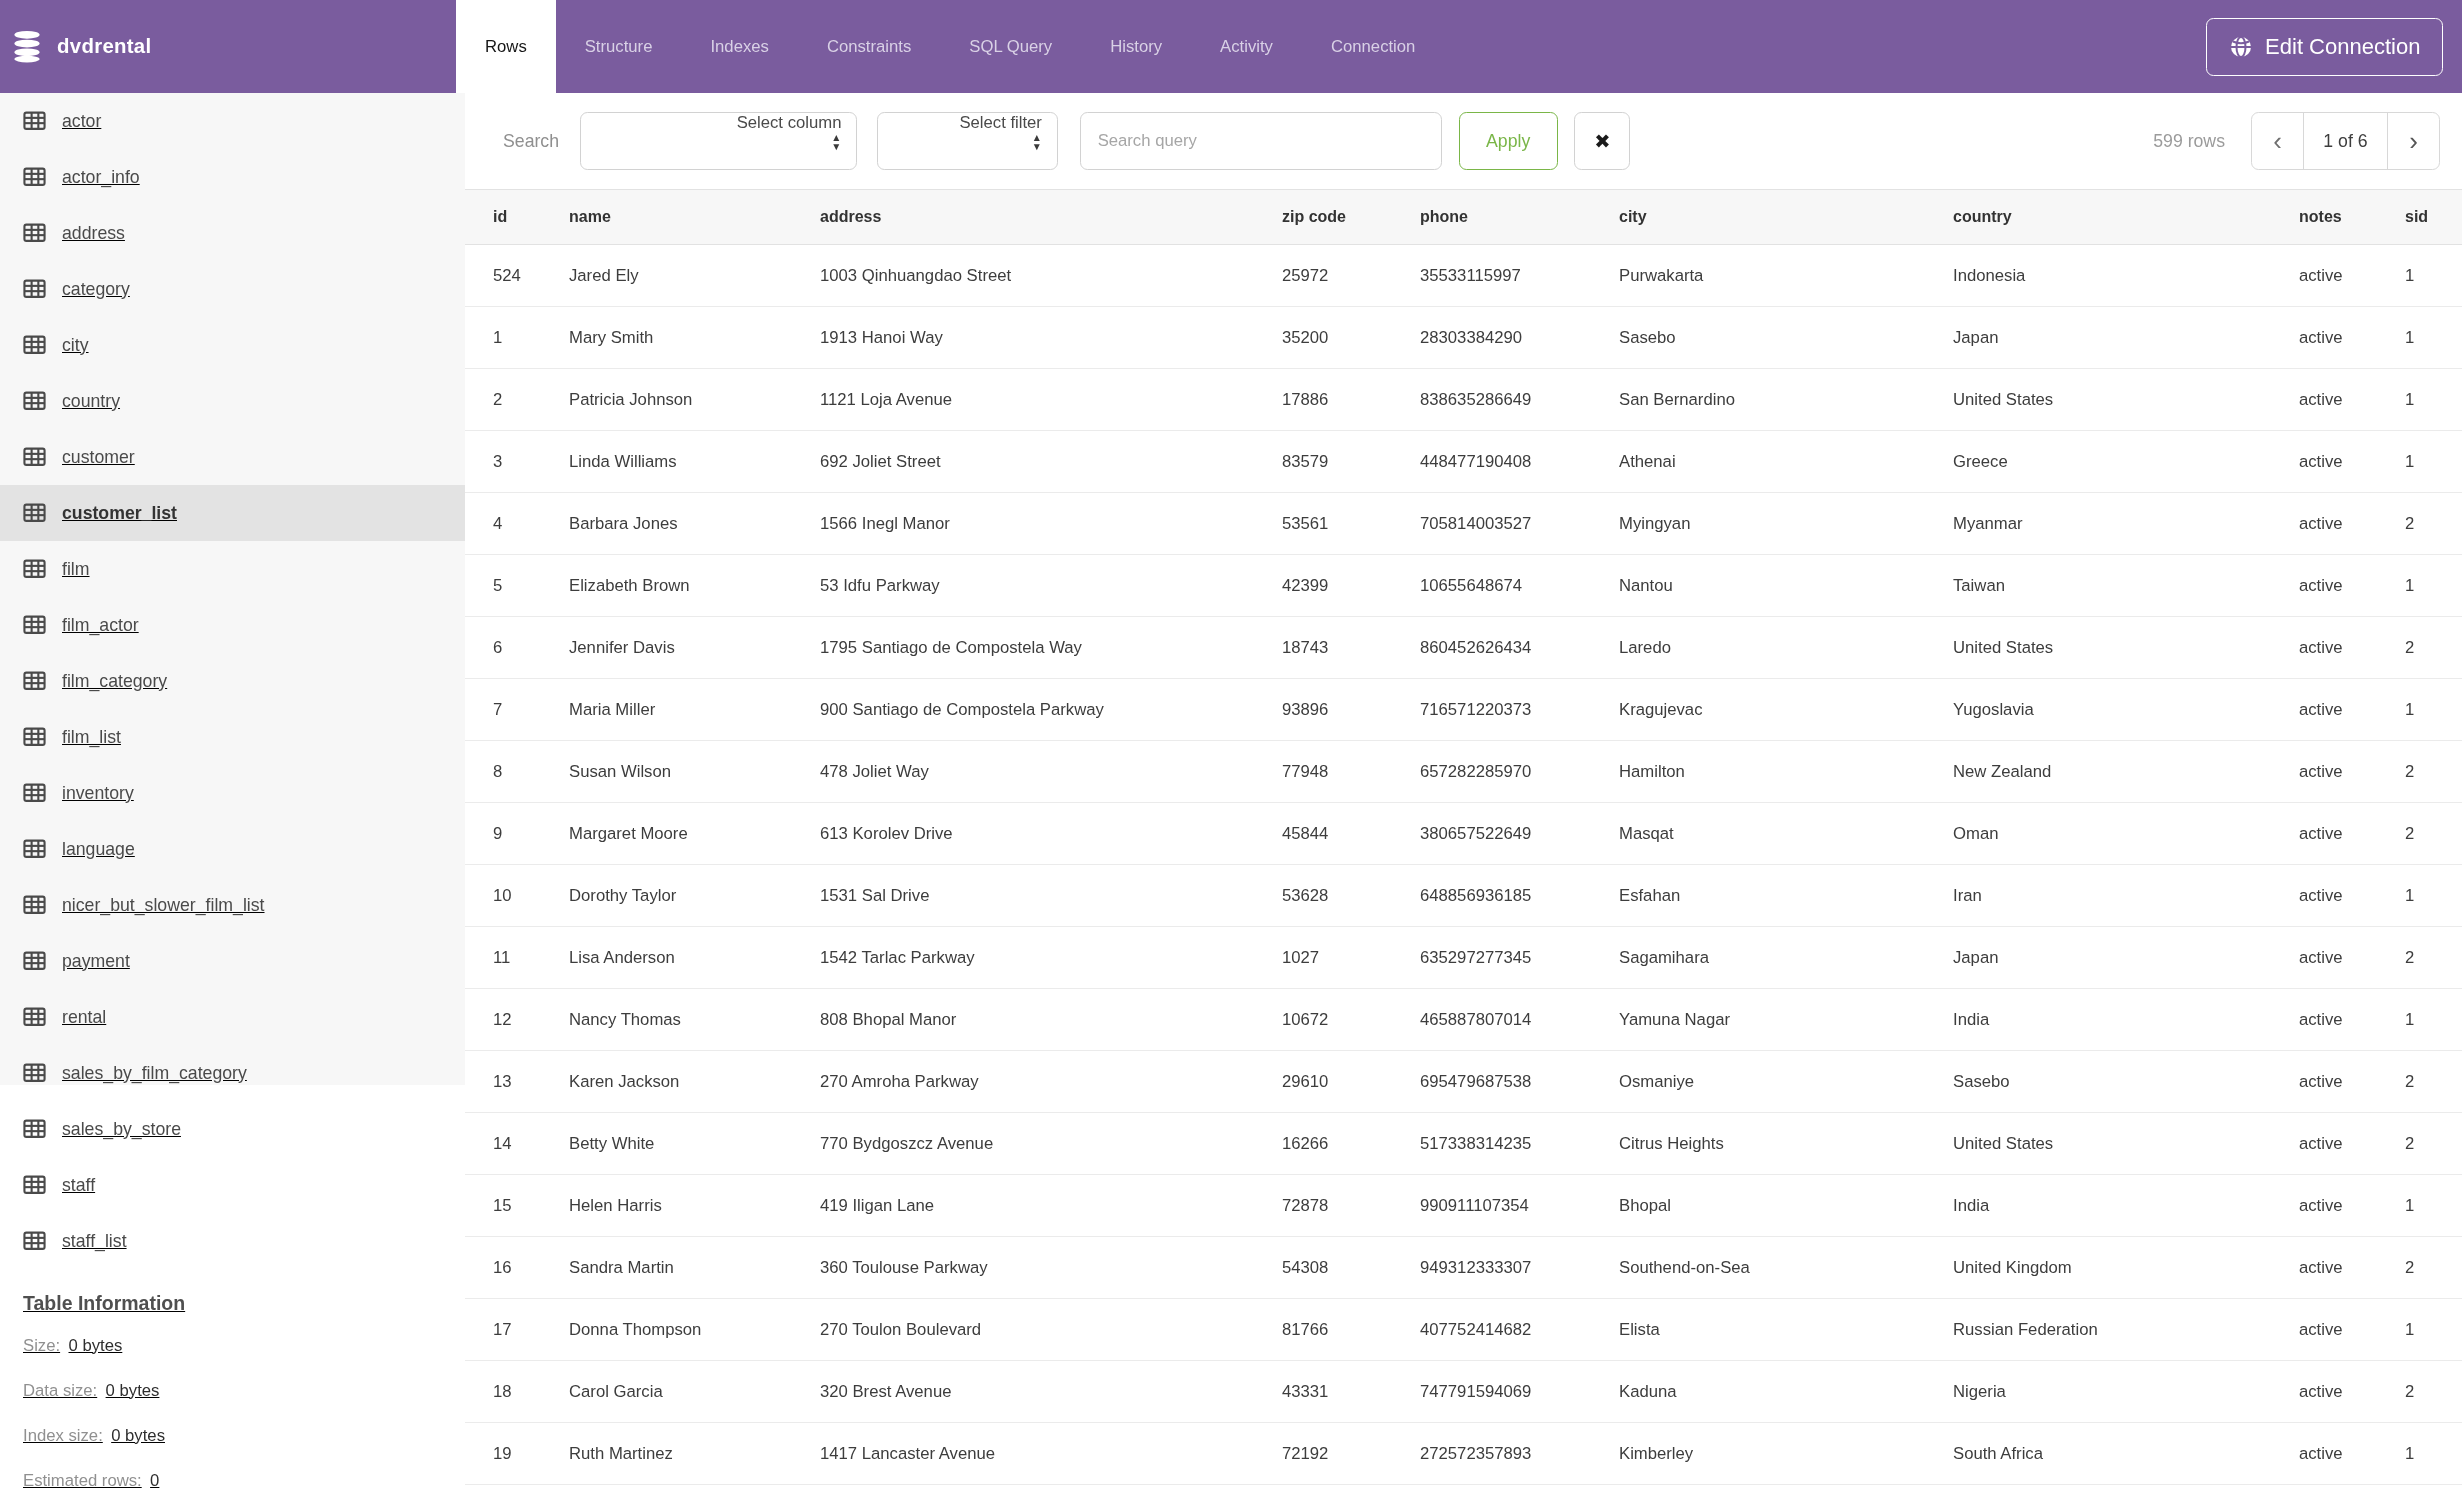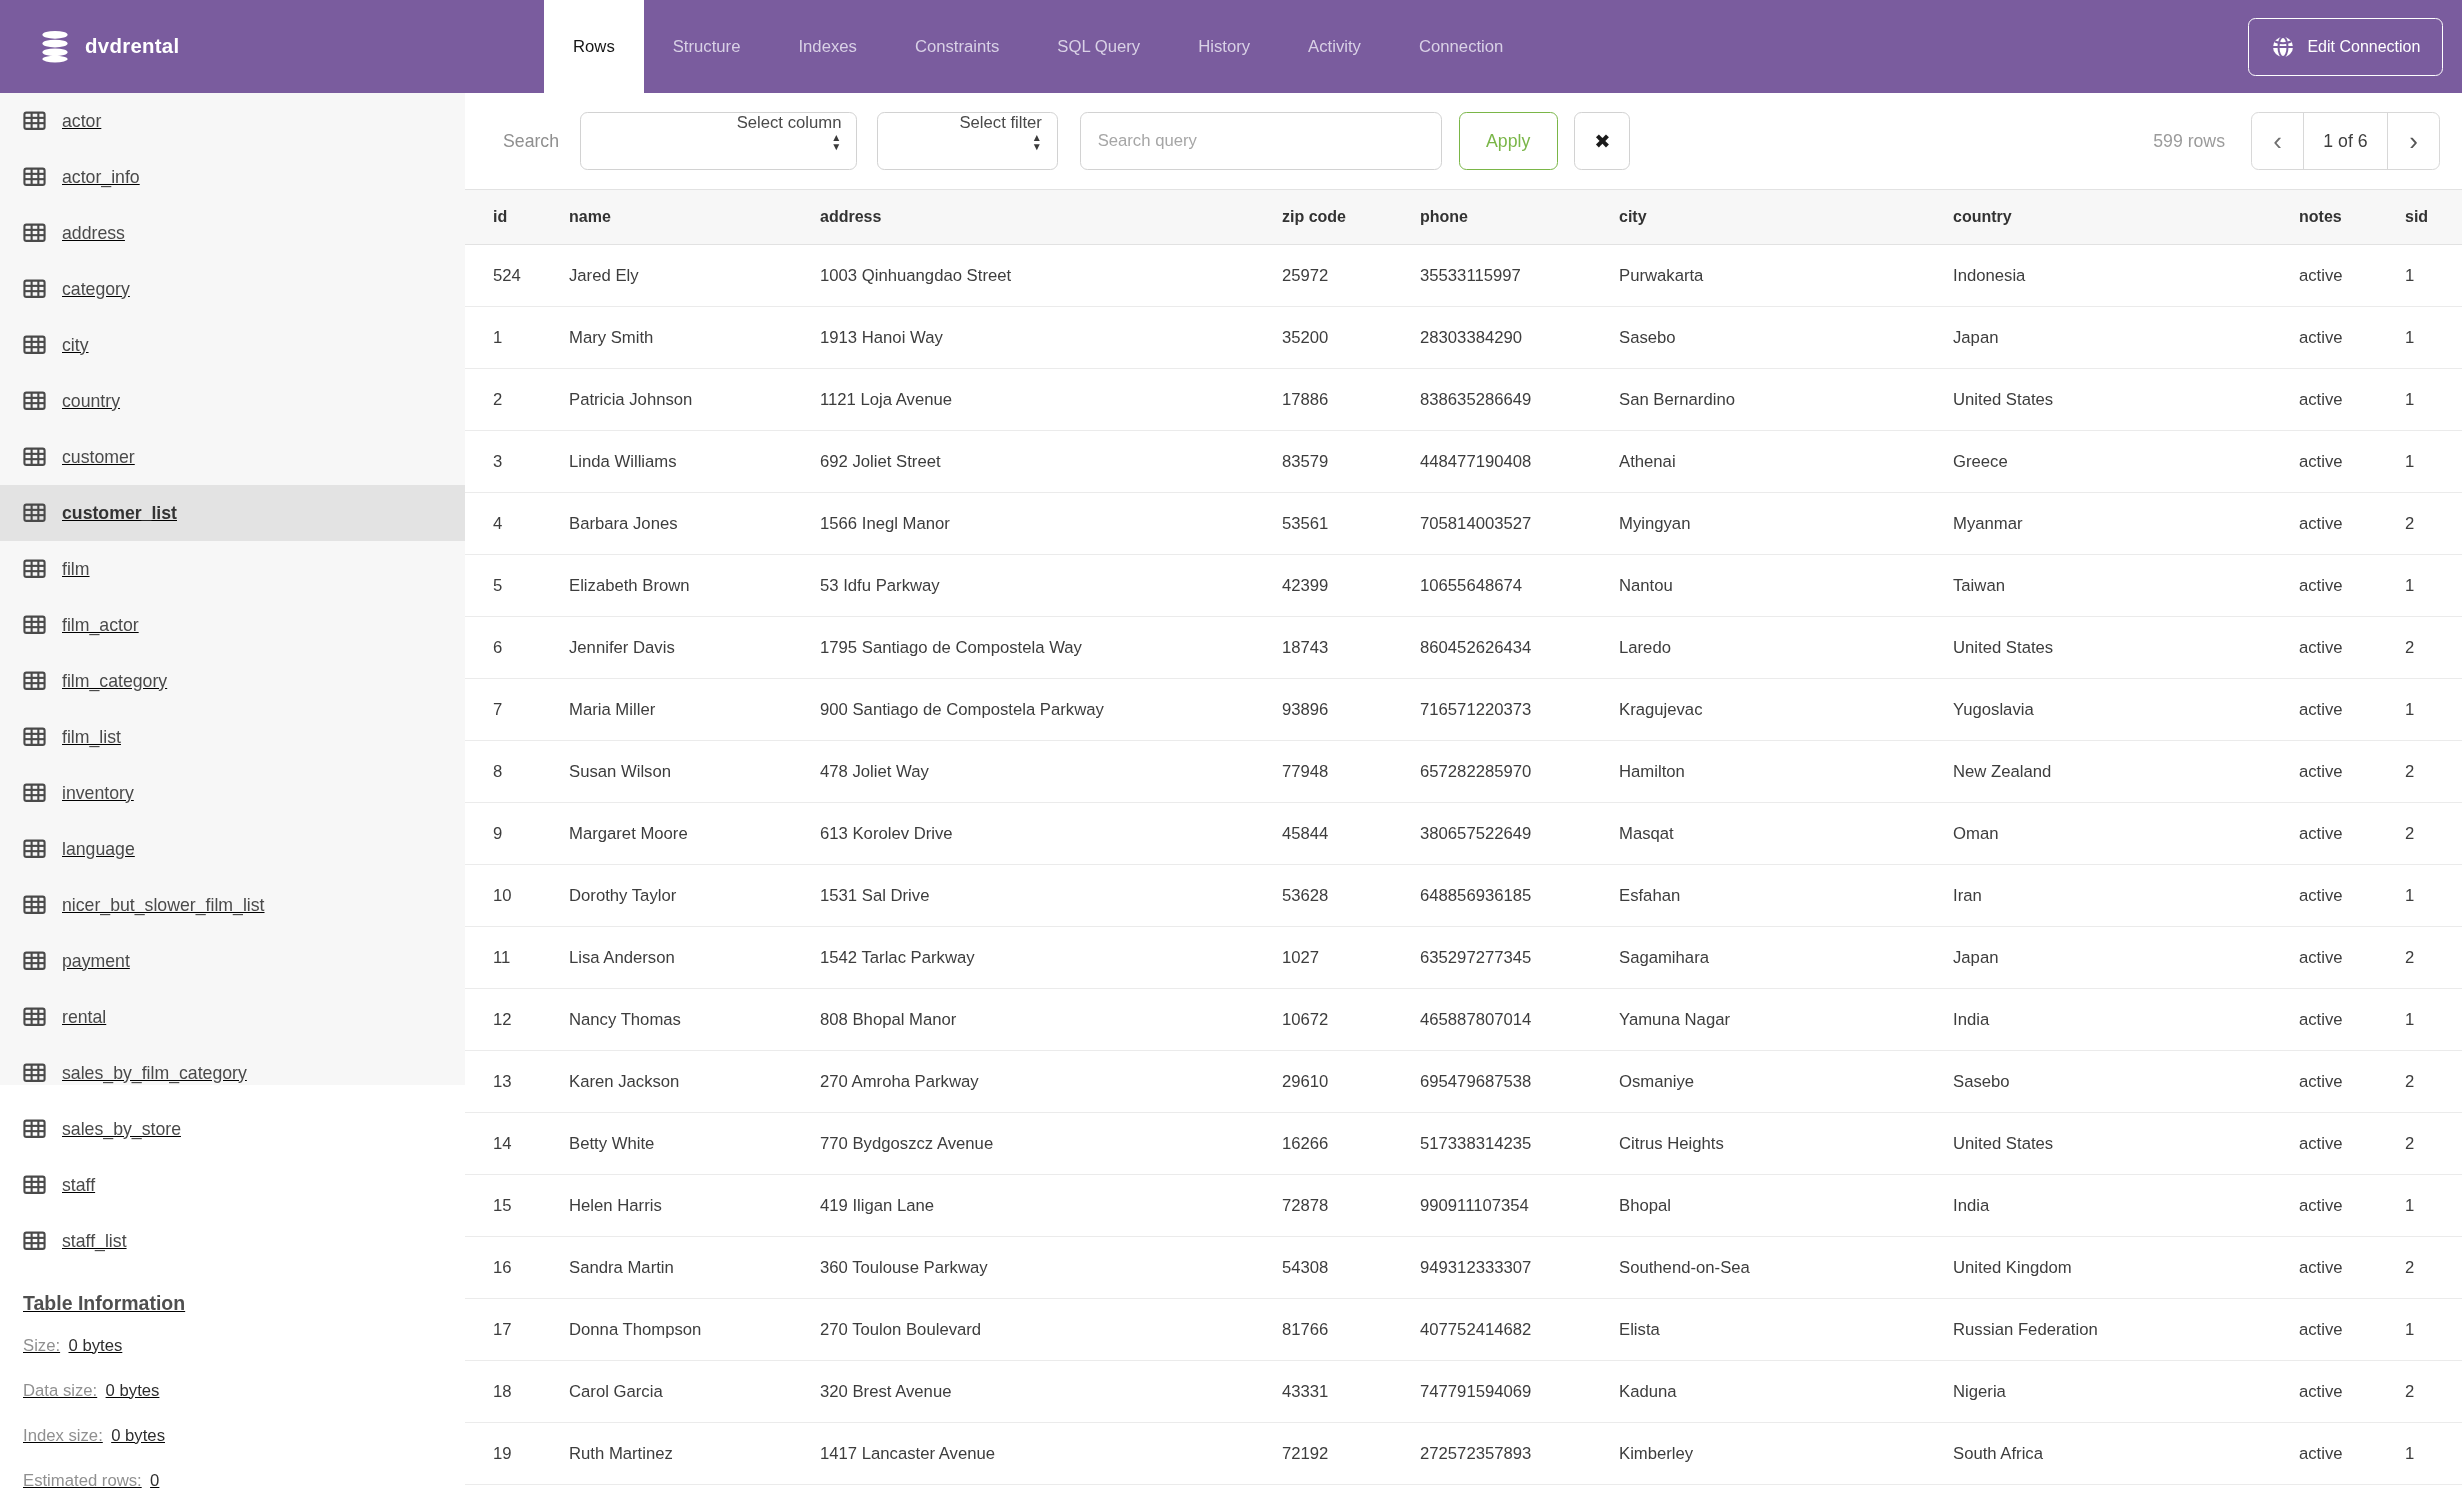--- a/index.html
+++ b/index.html
@@ -2,29 +2,29 @@
 <html style="font-size:15px"><head>
 <meta charset="utf-8">
 <style>
   * { margin:0; padding:0; box-sizing:border-box; }
   html,body { width:2462px; height:1500px; overflow:hidden; background:#fff;
               font-family:"Liberation Sans","DejaVu Sans",sans-serif; }
 
   
   .topbar { position:absolute; top:0; left:0; width:2462px; height:93px;
             background:#7a5c9e; display:flex; align-items:stretch; }
-  .logo { width:544px; display:flex; align-items:center; padding-left:40px; gap:15px;text-align:center; }
+  .logo { width:456px; display:flex; align-items:center; padding-left:12px; gap:15px;text-align:center; }
   .logo svg { width:30px; height:33px; flex:0 0 auto; }
   .app-title { color:#fff; font-size:20.4px; font-weight:bold; letter-spacing:0.3px; }
   .tab-bar { display:flex; }
   .tab { display:flex; align-items:center; padding:0 29px; color:#d9d1e6; font-size:16.7px; cursor:pointer; }
   .tab.active { background:#fff; color:#151515; }
   .edit-btn { margin-left:auto; margin-right:18.6px; align-self:center; height:58px;
               border:1.9px solid #fff; border-radius:7.4px; background:transparent; color:#fff;
-              font-size:16px; display:flex; align-items:center; gap:12px; padding:0 22px; cursor:pointer; }
+              font-size:22px; display:flex; align-items:center; gap:12px; padding:0 22px; cursor:pointer; }
   .edit-btn svg { width:24px; height:24px; }
 
   
   .sidebar { position:absolute; left:0; top:93px; width:465px; height:992px; background:#f7f7f7;text-decoration:underline; }
   .side-item { height:56px; display:flex; align-items:center; padding-left:23px; gap:16px;
                font-size:17.7px; color:#4a4a4a; cursor:pointer; }
   .side-item svg { width:23px; height:19.5px; flex:0 0 auto; }
   .side-item.selected { background:#e3e3e3; font-weight:bold; color:#333; }
   .info-heading { margin-top:15px; padding-left:23px; height:39px; display:flex; align-items:center;
                   font-size:19.5px; font-weight:bold; color:#4f4f4f; }

